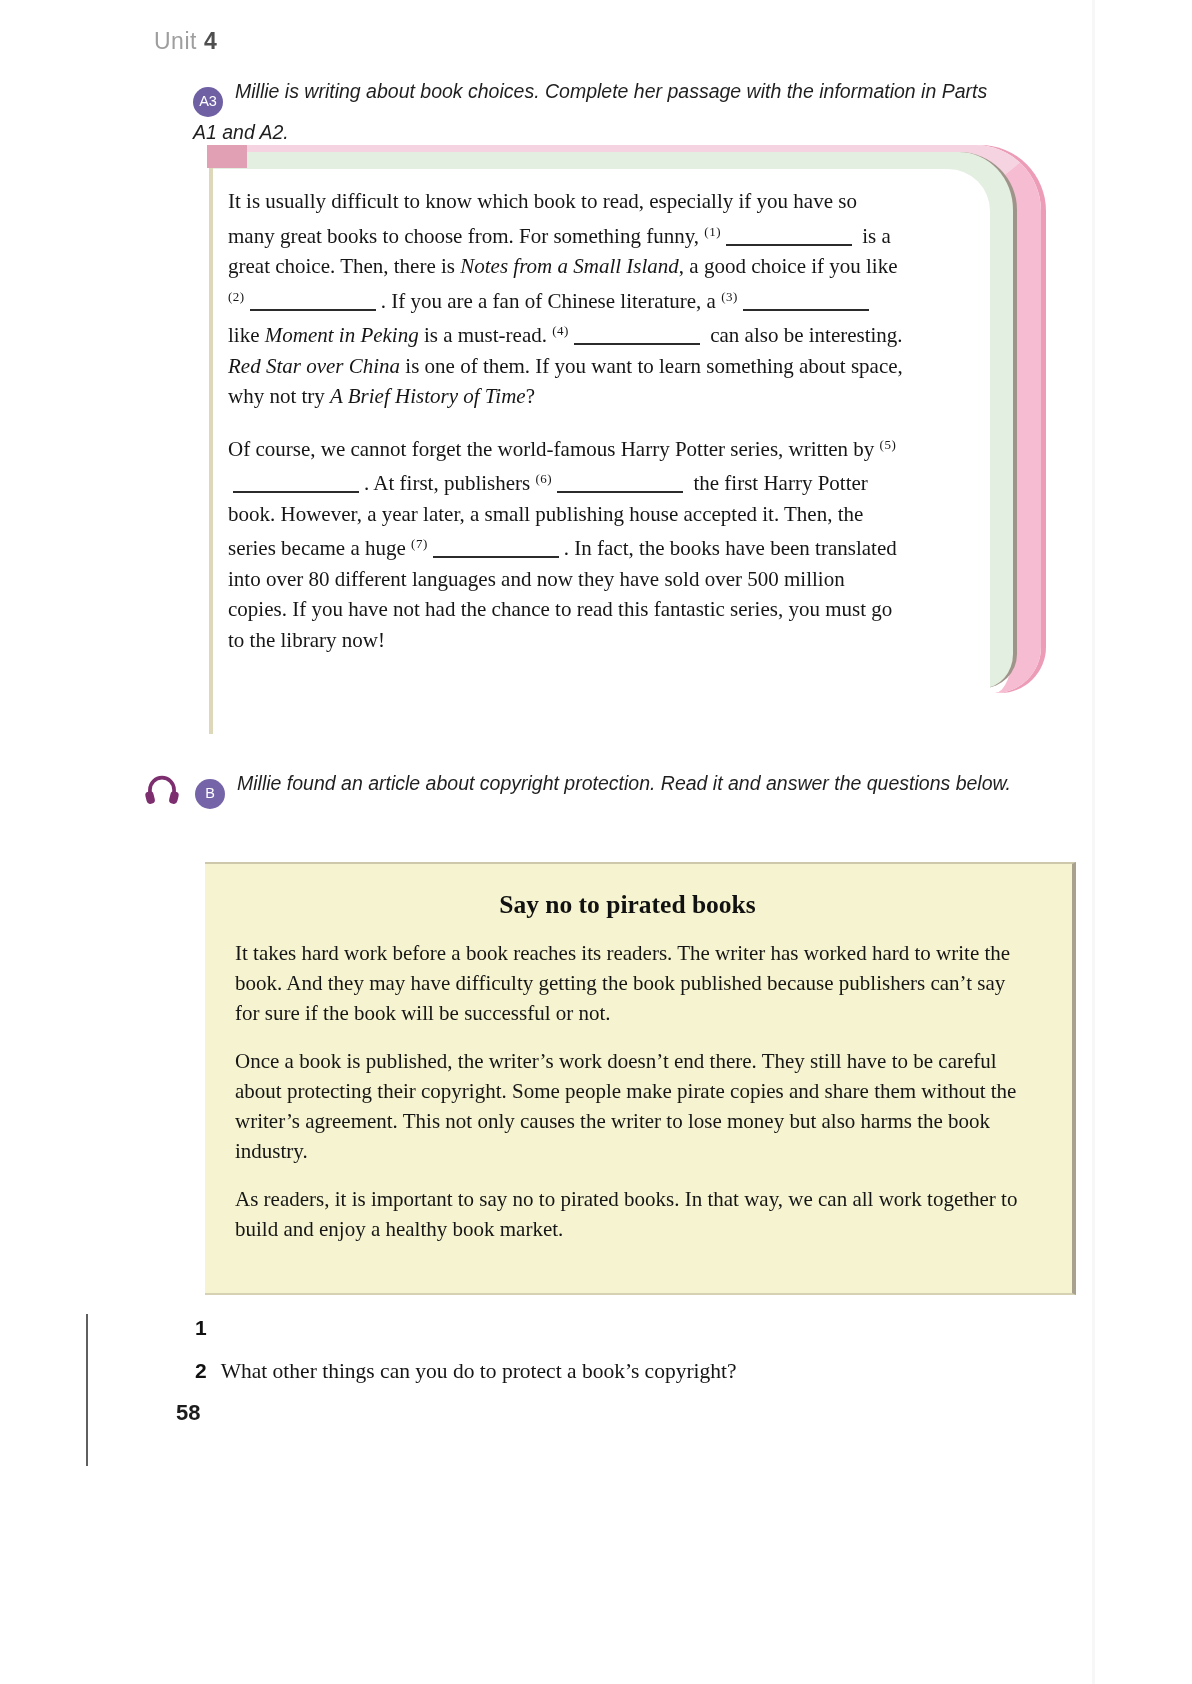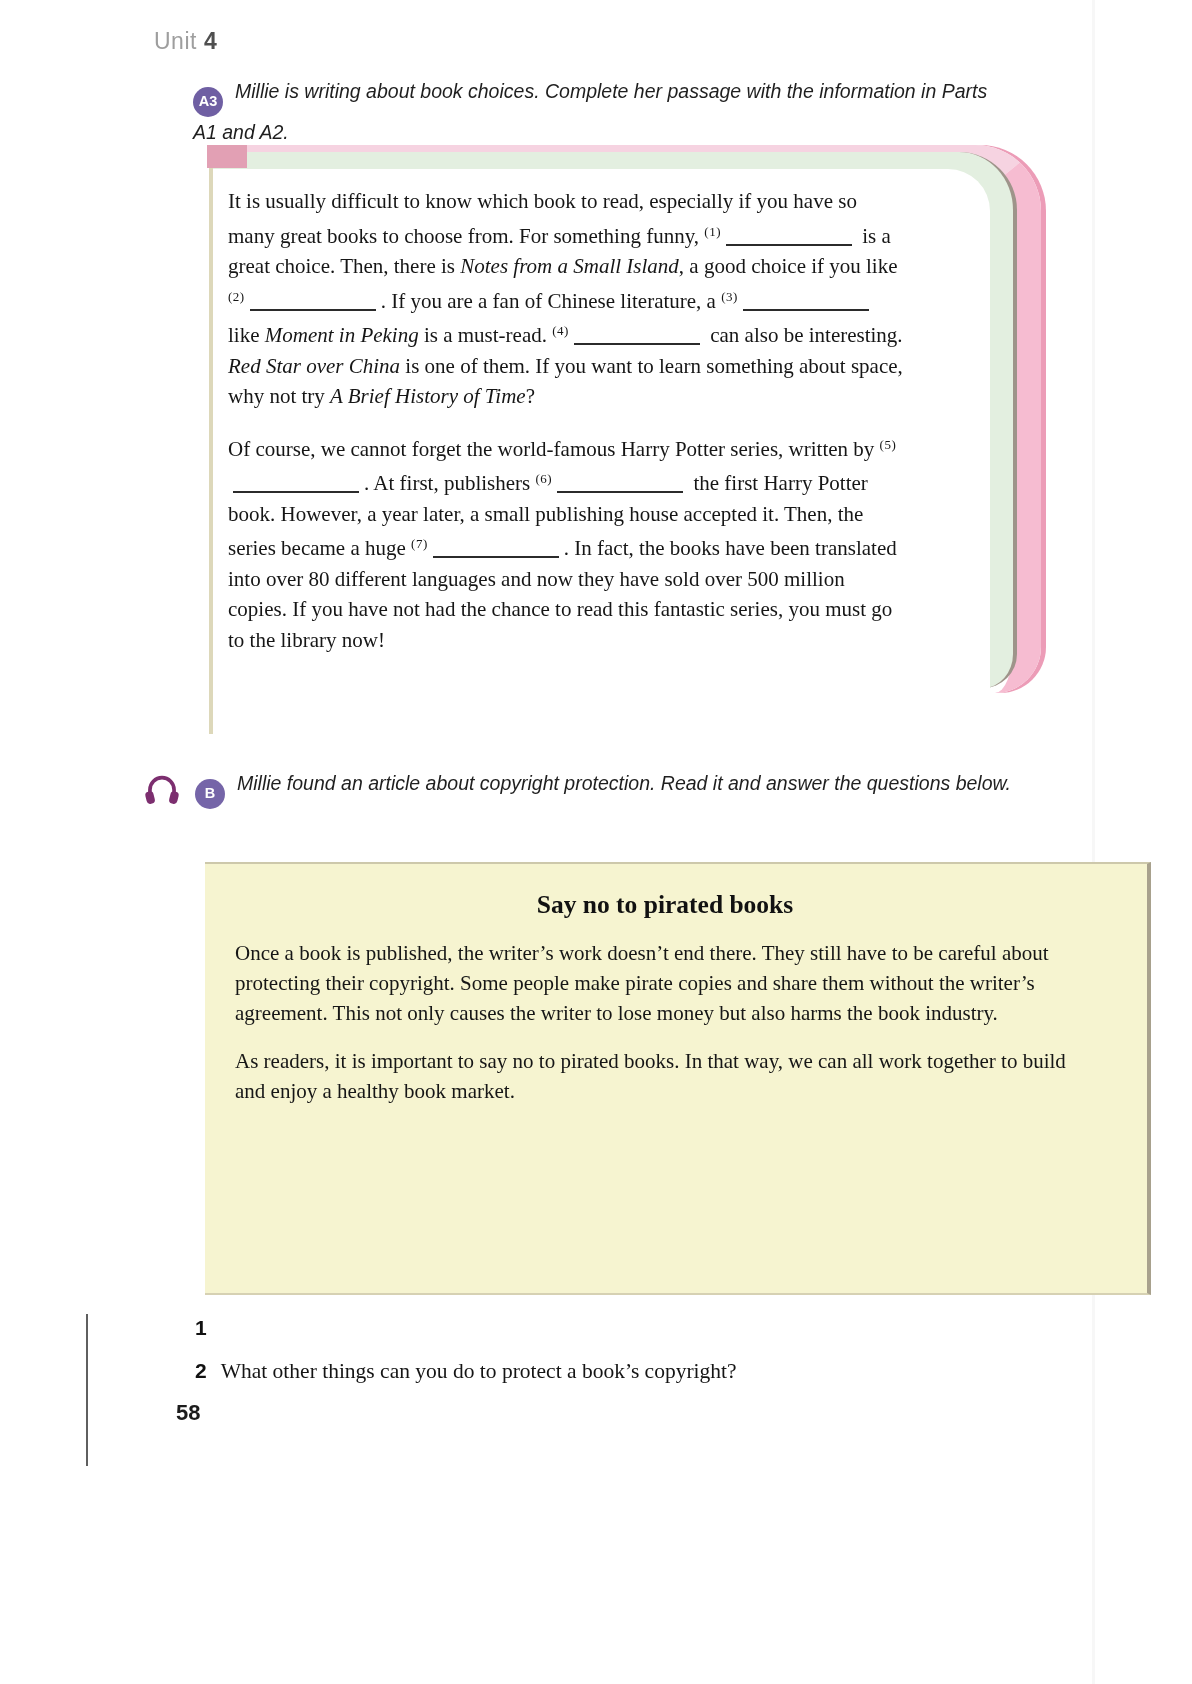--- a/index.html
+++ b/index.html
@@ -7,21 +7,21 @@
         font-family:"Liberation Sans",sans-serif;color:#1c1c1c;}
   .scan-edge{position:absolute;left:1092px;top:0;width:3px;height:100%;background:rgba(0,0,0,0.03);}
 
   
   .unit{position:absolute;left:154px;top:28px;font-size:23px;letter-spacing:0.5px;color:#9e9e9e;}
   .unit .unit-num{font-weight:bold;color:#4f4f4f;margin-left:7px;}
 
   
   .instr-row{position:absolute;font-size:19.5px;line-height:31px;font-style:italic;color:#1f1f1f;}
   .badge{display:inline-flex;align-items:center;justify-content:center;width:30px;height:30px;
-         border-radius:50%;background:#6f5fa3;color:#ffffff;font-style:normal;font-weight:bold;
+         border-radius:50%;background:#6f5fa3;color:#ffffff;font-style:normal;font-weight:normal;
          font-size:14.5px;margin-right:12px;vertical-align:-8px;}
   .a3-row{left:193px;top:76px;width:812px;}
   .b-row{left:195px;top:768px;width:820px;}
   .hp-icon{position:absolute;left:-52px;top:4px;}
 
   
   .pframe-outer{position:absolute;left:207px;top:145px;width:806px;height:525px;
       border-top:23px solid #f6d3e1;border-right:28px solid #f6bcd1;
       border-top-right-radius:66px;border-bottom-right-radius:46px;
       box-shadow:5px 0 0 #ec9cb7;}
@@ -35,21 +35,21 @@
   
   .passage{position:absolute;left:228px;top:186px;width:678px;
       font-family:"Liberation Serif",serif;font-size:21px;line-height:30.5px;color:#161616;}
   .passage p{margin:0 0 18px 0;}
   .seg-i{font-style:italic;margin-top:24px;}
   .seg-sup{font-size:13px;vertical-align:7px;letter-spacing:0.5px;}
   .seg-blank{display:inline-block;width:126px;height:0.55em;border-bottom:2px solid #2b2b2b;
       margin:0 5px;transform:translateY(3px);}
 
   
-  .note{position:absolute;left:205px;top:862px;width:946px;height:433px;box-sizing:border-box;
+  .note{position:absolute;left:205px;top:862px;width:871px;height:433px;box-sizing:border-box;
       background:#f6f4d0;border-top:2px solid #cdc8ab;border-right:4px solid #a8a18d;
       border-bottom:2px solid #d6d1b3;padding:26px 52px 0 30px;
       font-family:"Liberation Serif",serif;font-size:21px;line-height:30px;color:#161616;}
   .note-title{text-align:center;font-weight:bold;font-size:25.5px;margin:0 0 16px 0;color:#111;}
   .note p{margin:0 0 18px 0;}
 
   
   .questions{position:absolute;left:195px;top:1316px;width:860px;}
   .q-row{display:flex;gap:14px;margin-bottom:16px;align-items:baseline;}
   .q-num{font-weight:bold;font-size:21px;color:#111;}
@@ -88,20 +88,21 @@
       <svg width="38" height="34" viewBox="0 0 24 22" aria-hidden="true">
         <path d="M4.2 15.5 V11.5 a7.8 7.8 0 0 1 15.6 0 V15.5" fill="none" stroke="#7c2e6f" stroke-width="2.4" stroke-linecap="round"></path>
         <rect x="1.6" y="12.6" width="5.4" height="8" rx="2.4" fill="#7c2e6f" transform="rotate(-14 4.3 16.6)"></rect>
         <rect x="17.0" y="12.6" width="5.4" height="8" rx="2.4" fill="#7c2e6f" transform="rotate(14 19.7 16.6)"></rect>
       </svg>
     </span><span class="badge" style="background:#7565a8">B</span><span>Millie found an article about copyright protection. Read it and answer the questions below.</span>
   </div>
 
   <div class="note">
     <p class="note-title">Say no to pirated books</p>
+    <p>It takes hard work before a book reaches its readers. The writer has worked hard to write the book. And they may have difficulty getting the book published because publishers can’t say for sure if the book will be successful or not.</p>
     <p>Once a book is published, the writer’s work doesn’t end there. They still have to be careful about protecting their copyright. Some people make pirate copies and share them without the writer’s agreement. This not only causes the writer to lose money but also harms the book industry.</p>
     <p>As readers, it is important to say no to pirated books. In that way, we can all work together to build and enjoy a healthy book market.</p>
   </div>
 
   <div class="questions">
     <div class="q-row">
       <span class="q-num">1</span>
     </div>
     <div class="q-row">
       <span class="q-num">2</span>

